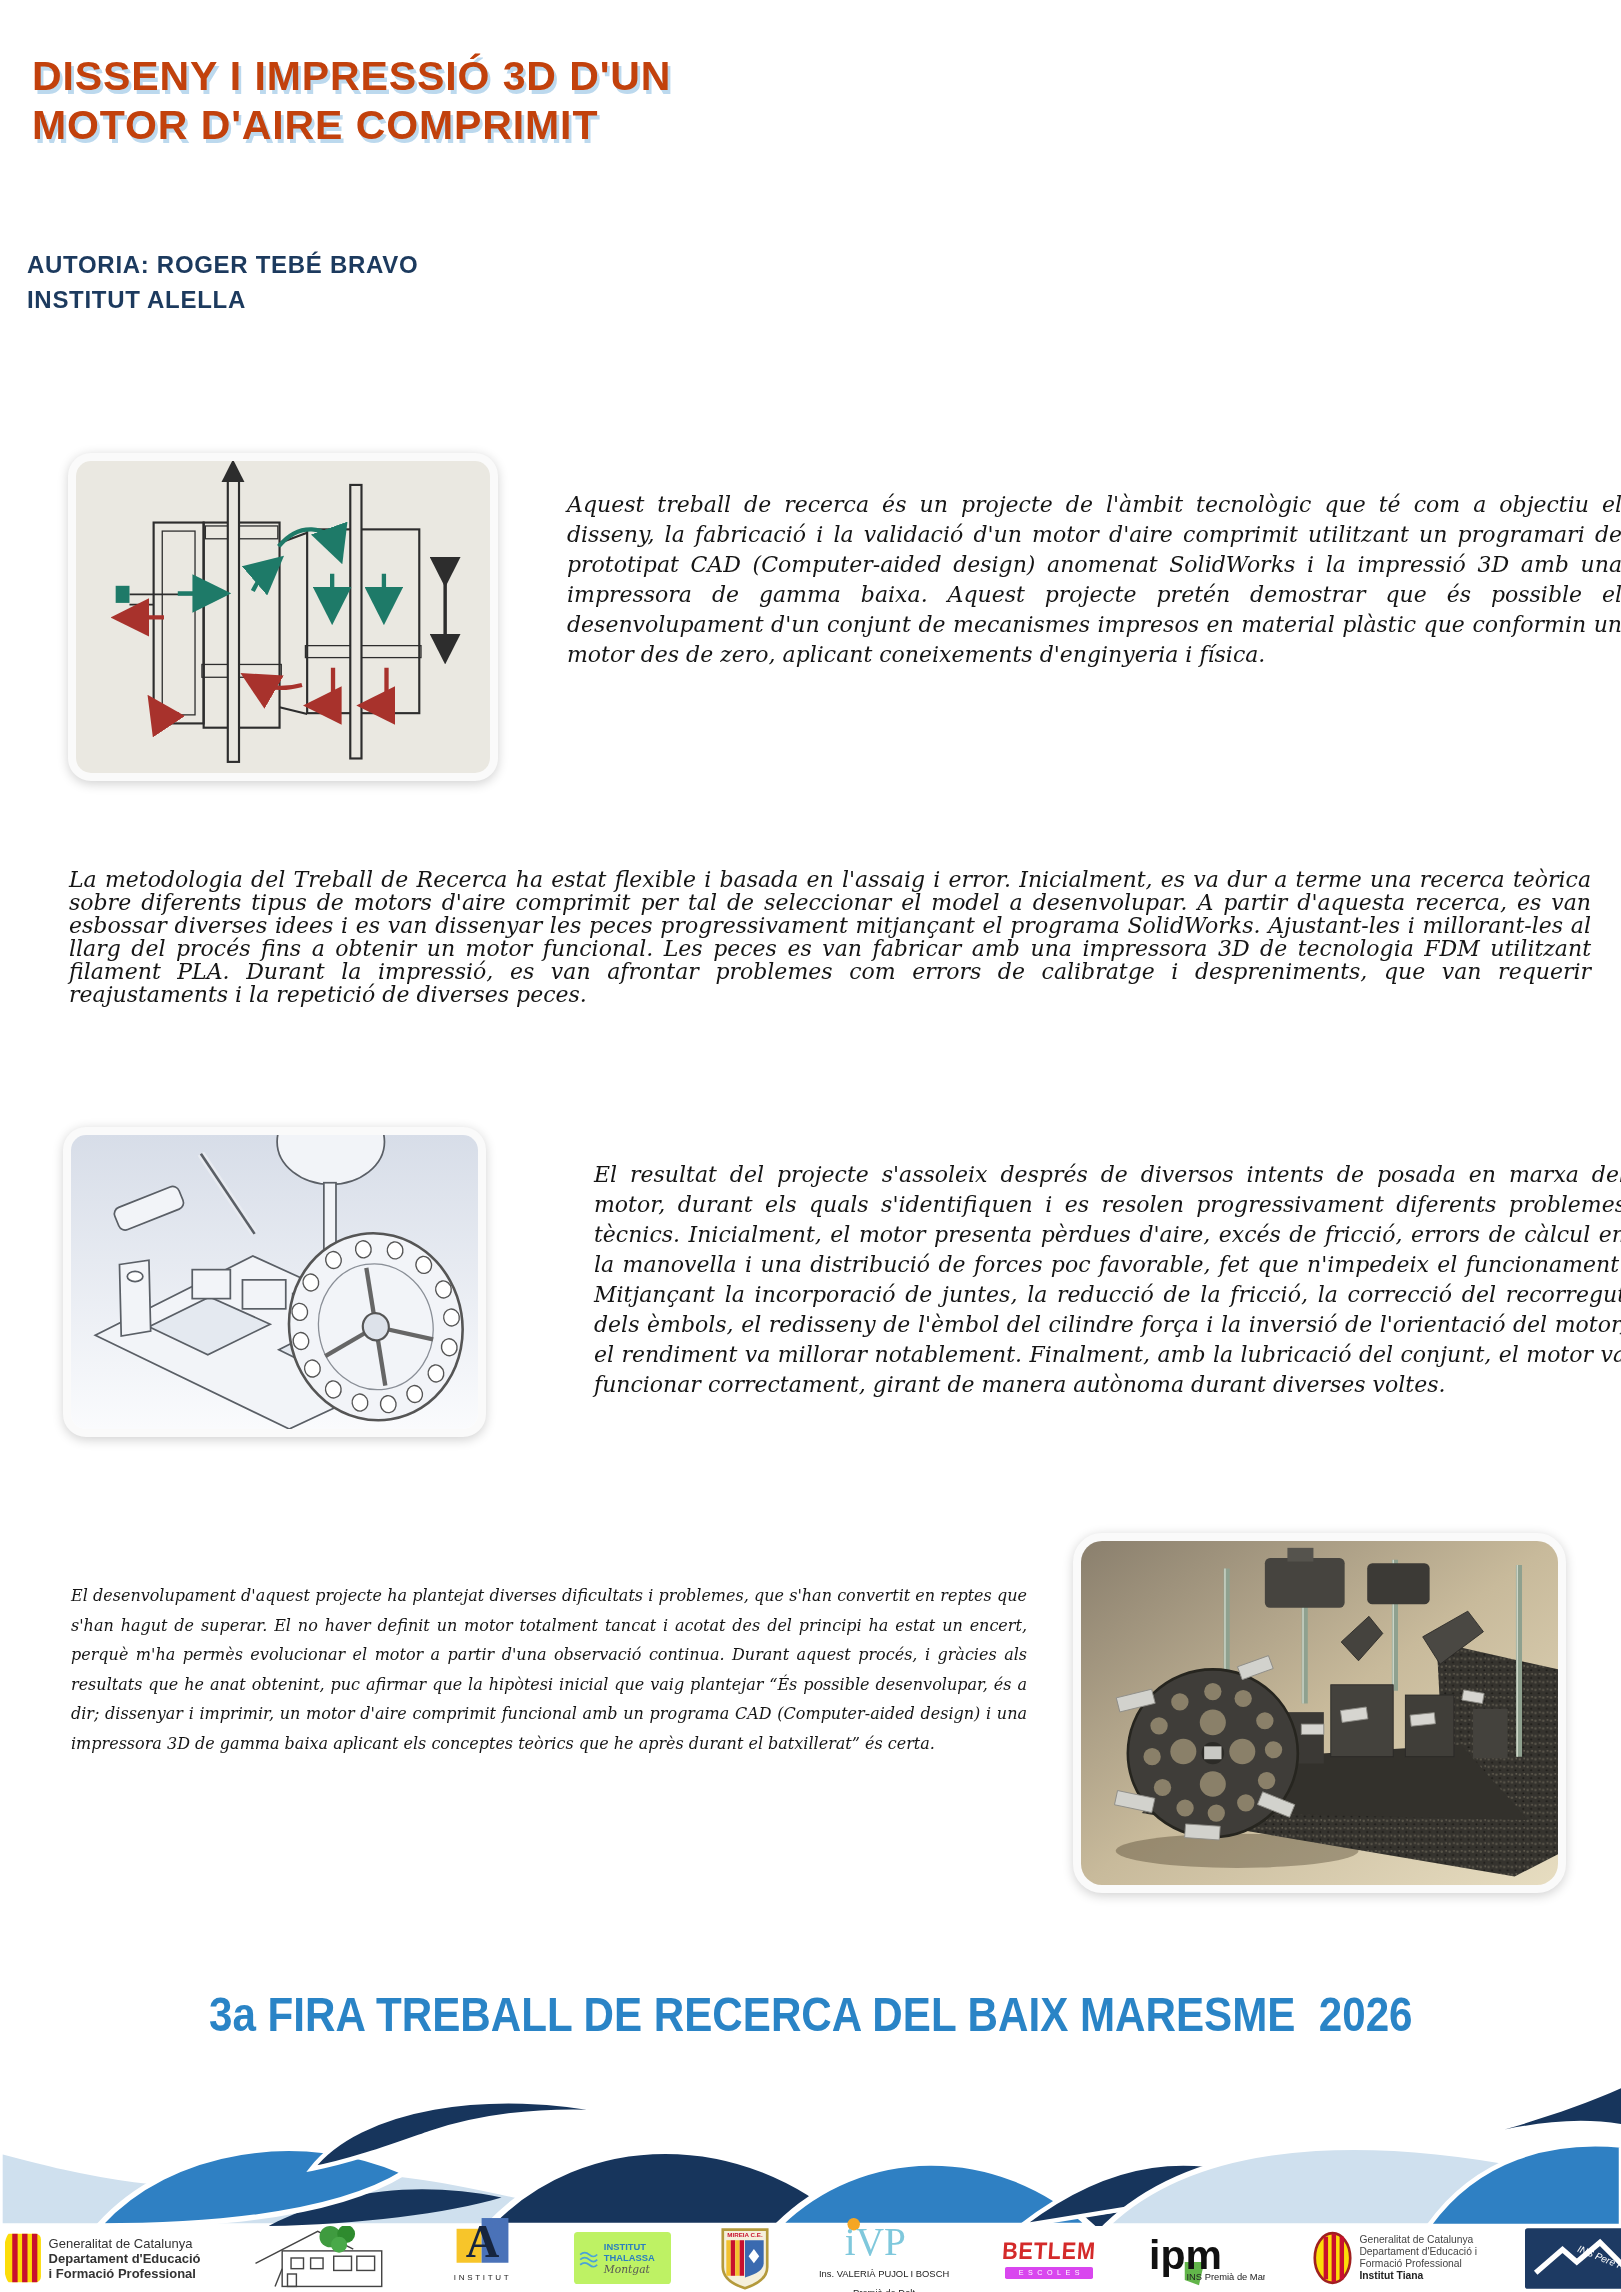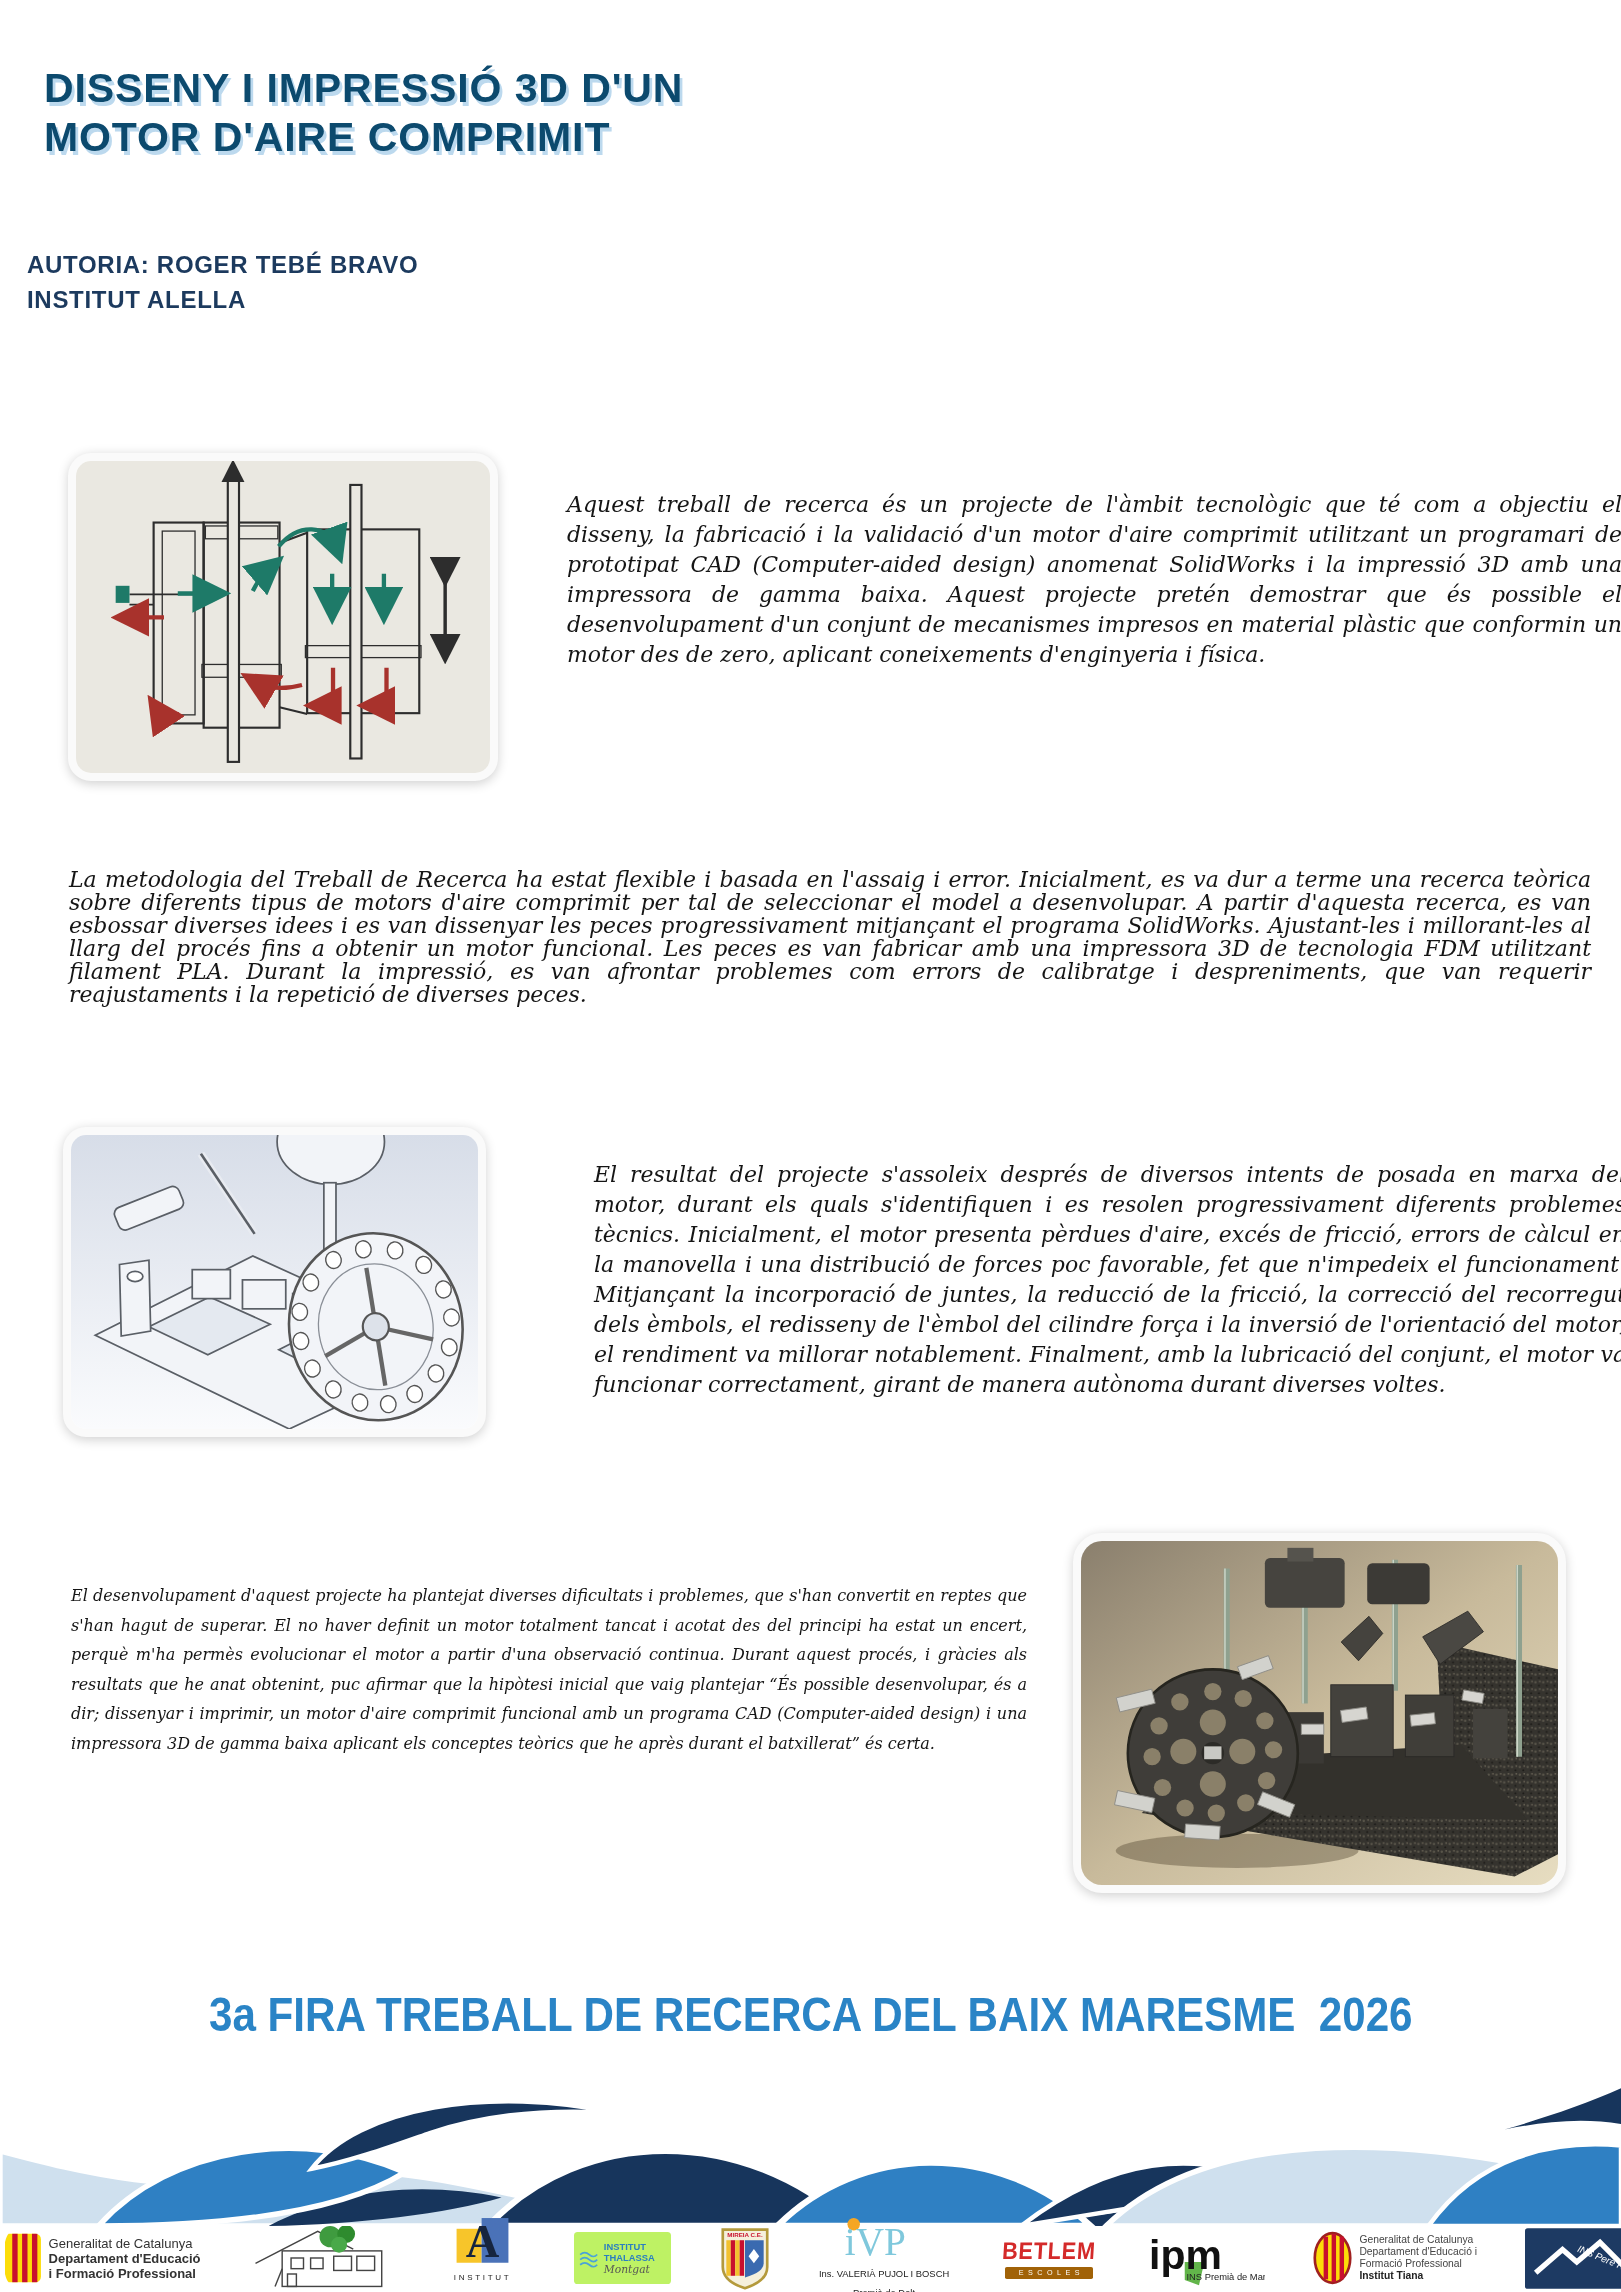--- a/index.html
+++ b/index.html
@@ -1,22 +1,22 @@
 <!DOCTYPE html>
 <html style="font-size:14.3px"><head>
 <meta charset="utf-8">
 <style>
   html,body{margin:0;padding:0;background:#ffffff;}
   .page{position:relative;width:1621px;height:2293px;background:#ffffff;overflow:hidden;
         font-family:"Liberation Sans",sans-serif;}
 
   
-  .title{position:absolute;left:27px;top:47px;width:716px;margin:17px;
+  .title{position:absolute;left:27px;top:47px;width:716px;margin:5px;
          font-size:41px;font-weight:bold;line-height:1.2;letter-spacing:0.9px;
-         color:#0c4a6e;text-shadow:2.7px 3.6px 0 #bcd9ee;text-transform:uppercase;}
+         color:#c2410c;text-shadow:2.7px 3.6px 0 #bcd9ee;text-transform:uppercase;}
   .authors{position:absolute;left:27px;top:247px;color:#1c3a5e;font-weight:bold;
            font-size:24px;line-height:35px;letter-spacing:0.7px;}
   .tdr{position:absolute;left:1148px;top:77px;width:376px;text-align:center;}
   .tdr svg{width:358px;height:136px;display:block;margin:0 auto;}
   .tdr-sub{margin-top:12.5px;font-size:19px;font-weight:bold;color:#1a1a1a;
            letter-spacing:13.4px;text-indent:13.4px;}
 
   
   .body-text{position:absolute;margin:12px;font-family:"DejaVu Serif",serif;font-style:italic;
              color:#151515;text-align:justify;}
@@ -48,21 +48,21 @@
   .gc-text .b{font-weight:bold;}
   .small-cap{font-size:8px;letter-spacing:2.7px;color:#222;margin-top:2.7px;}
   .thal{width:134px;height:52px;background:#bef264;border-radius:3.6px;display:flex;
         align-items:center;gap:5.4px;padding:3.6px 5.4px;box-sizing:border-box;}
   .thal-txt{display:flex;flex-direction:column;}
   .thal-name{font-size:9.4px;font-weight:bold;color:#2a7fc0;}
   .thal-sub{font-family:"DejaVu Serif",serif;font-style:italic;font-size:10.7px;color:#555;}
   .betlem{display:flex;flex-direction:column;align-items:center;}
   .betlem-name{font-size:24px;font-weight:bold;color:#d42a2a;letter-spacing:0.9px;
                transform:scaleX(0.9) skewX(-4deg);}
-  .betlem-bar{margin-top:1.8px;background:#a16207;color:#fff;font-size:7.2px;letter-spacing:4.5px;
+  .betlem-bar{margin-top:1.8px;background:#d946ef;color:#fff;font-size:7.2px;letter-spacing:4.5px;
               padding:1.8px 9px 1.8px 13.4px;border-radius:1.8px;}
   .tiana-text{font-size:10.3px;line-height:12px;color:#444;}
   .tiana-text .b{font-weight:bold;color:#222;}
   .servei{display:flex;flex-direction:column;line-height:19px;}
   .servei .blk{font-size:19px;font-weight:bold;color:#111;}
   .servei .dot{color:#d9542b;font-size:9.9px;vertical-align:super;}
   .servei .olive{font-size:19px;font-weight:bold;color:#a3a33c;}
 </style>
 </head>
 <body>

